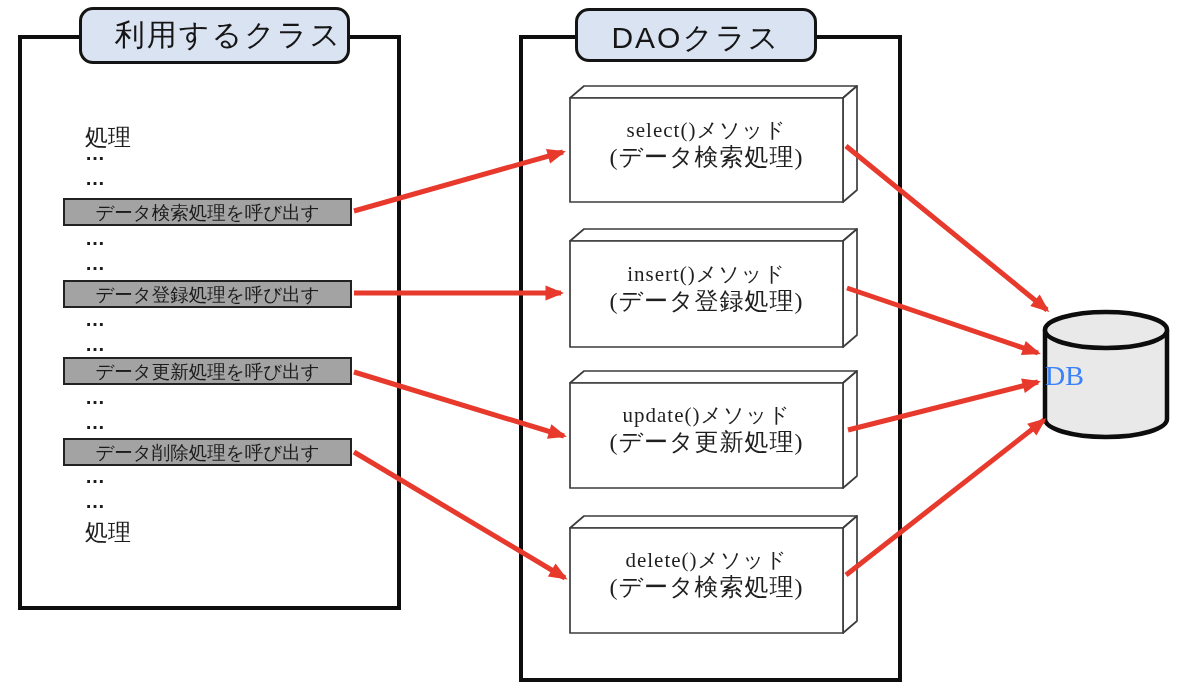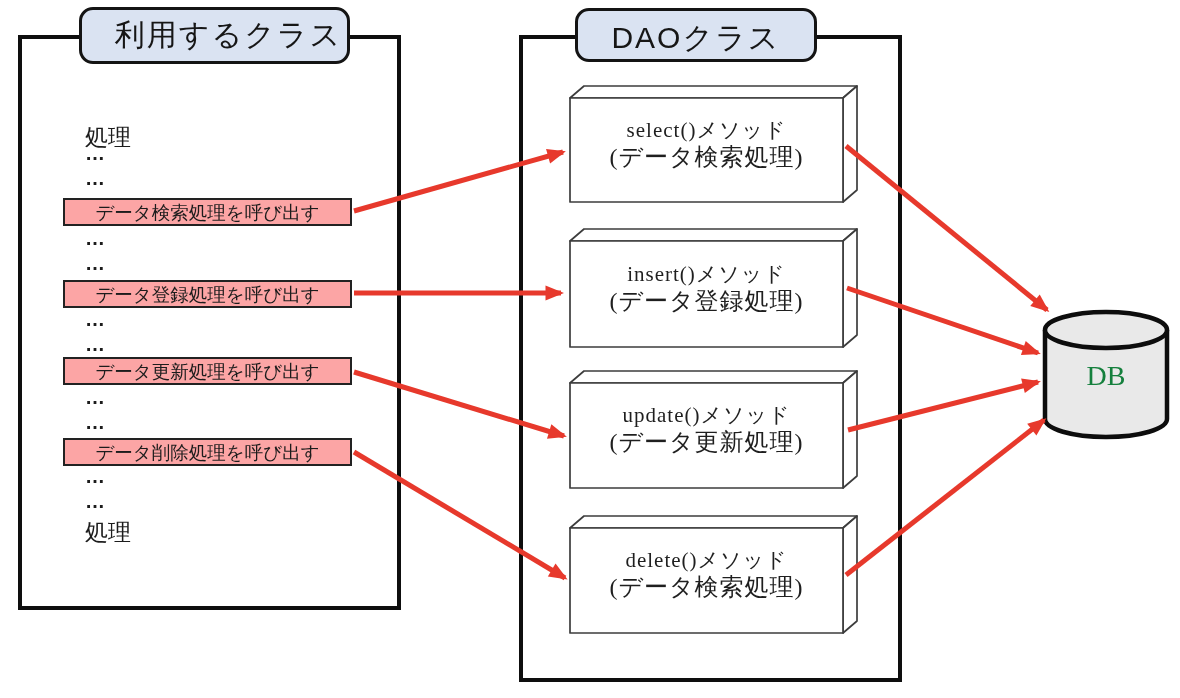--- a/index.html
+++ b/index.html
@@ -28,40 +28,40 @@
   
   .proc-label{
     position:absolute;font-size:23px;color:#1c1c1c;z-index:2;
   }
   .dots{
     position:absolute;font-size:20px;font-weight:700;color:#1c1c1c;
     letter-spacing:2px;z-index:2;line-height:14px;
   }
   .call-box{
     position:absolute;left:63px;width:289px;height:28px;
-    border:2px solid #222222;background:#fca5a5;box-sizing:border-box;
+    border:2px solid #222222;background:#a3a3a3;box-sizing:border-box;
     display:flex;align-items:center;justify-content:center;
     font-size:18.5px;color:#1c1c1c;z-index:2;white-space:nowrap;
   }
 
   
   .method-text{
     position:absolute;left:570px;width:273px;z-index:3;
     display:flex;flex-direction:column;align-items:center;justify-content:center;
     box-sizing:border-box;padding-bottom:14px;
     font-family:"Liberation Serif","DejaVu Serif",serif;
     color:#1f1f1f;
   }
   .method-text .m-name{font-size:21px;line-height:27px;letter-spacing:1px;}
   .method-text .m-desc{font-size:24px;line-height:26px;letter-spacing:1px;}
 
   .db-label{
     position:absolute;left:1045px;top:360px;width:122px;z-index:3;
-    text-align:center;font-family:"Liberation Serif","DejaVu Serif",serif;
-    font-size:28px;color:#15803d;
+    text-align:left;font-family:"Liberation Serif","DejaVu Serif",serif;
+    font-size:28px;color:#3b82f6;
   }
 
   svg.gfx{position:absolute;left:0;top:0;z-index:2;}
   .box3d{fill:#ffffff;stroke:#3d3d3d;stroke-width:1.7;stroke-linejoin:round;}
   .arrow{stroke:var(--arrow,#e7392c);stroke-width:5;fill:none;}
   .arrowhead-fill{fill:var(--arrow,#e7392c);}
   .cyl{fill:var(--cylinder_fill,#e9e9e9);stroke:#0d0d0d;stroke-width:4.5;}
 </style>
 </head>
 <body>

